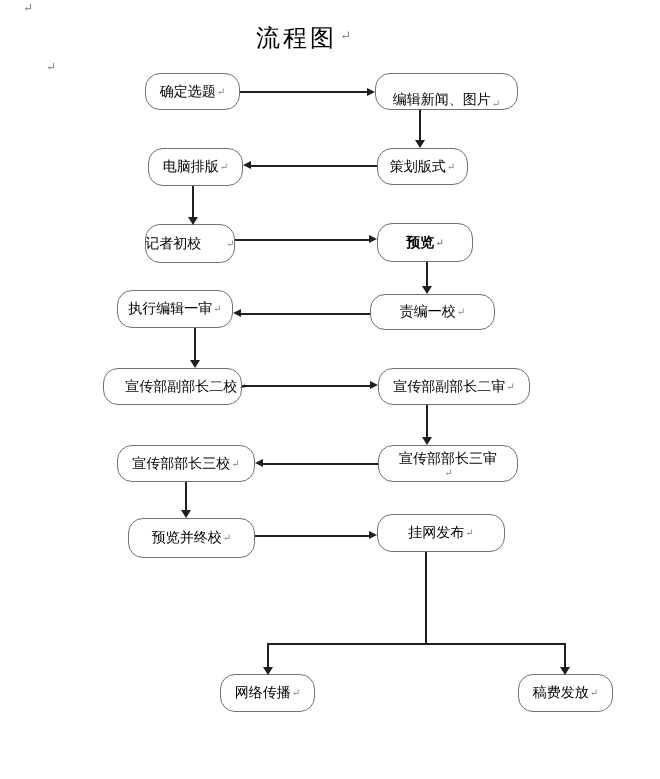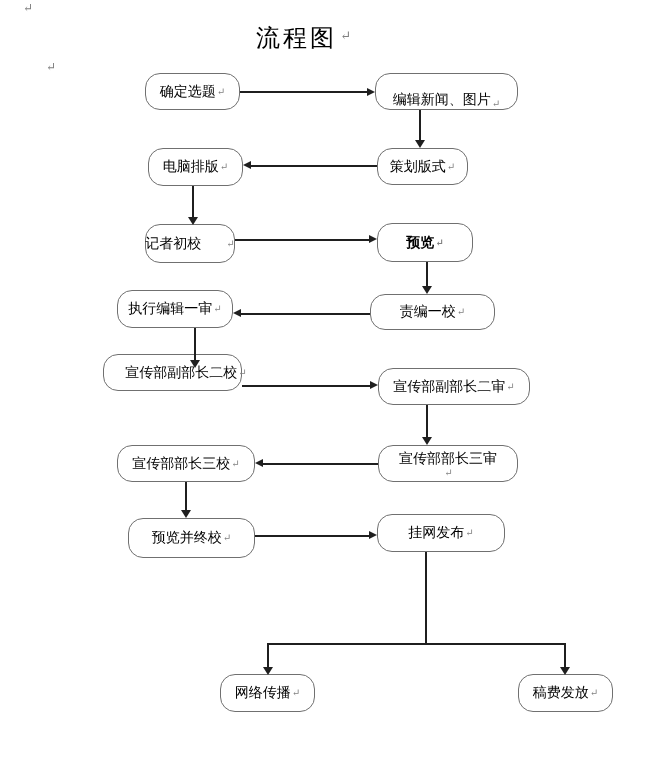--- a/index.html
+++ b/index.html
@@ -62,21 +62,21 @@
       <span class="pmark">↵</span>
   </div>
   <div class="node" style="left:117px; top:290px; width:116px; height:38px;">
     <span>执行编辑一审</span>
       <span class="pmark">↵</span>
   </div>
   <div class="node" style="left:370px; top:294px; width:125px; height:36px;">
     <span>责编一校</span>
       <span class="pmark">↵</span>
   </div>
-  <div class="node" style="left:103px; top:354px; width:139px; height:37px;padding-left:27px;">
+  <div class="node" style="left:103px; top:368px; width:139px; height:37px;padding-left:27px;">
     <span>宣传部副部长二校</span>
       <span class="pmark">↵</span>
   </div>
   <div class="node" style="left:378px; top:368px; width:152px; height:37px;">
     <span>宣传部副部长二审</span>
       <span class="pmark">↵</span>
   </div>
   <div class="node" style="left:117px; top:445px; width:138px; height:37px;">
     <span>宣传部部长三校</span>
       <span class="pmark">↵</span>

